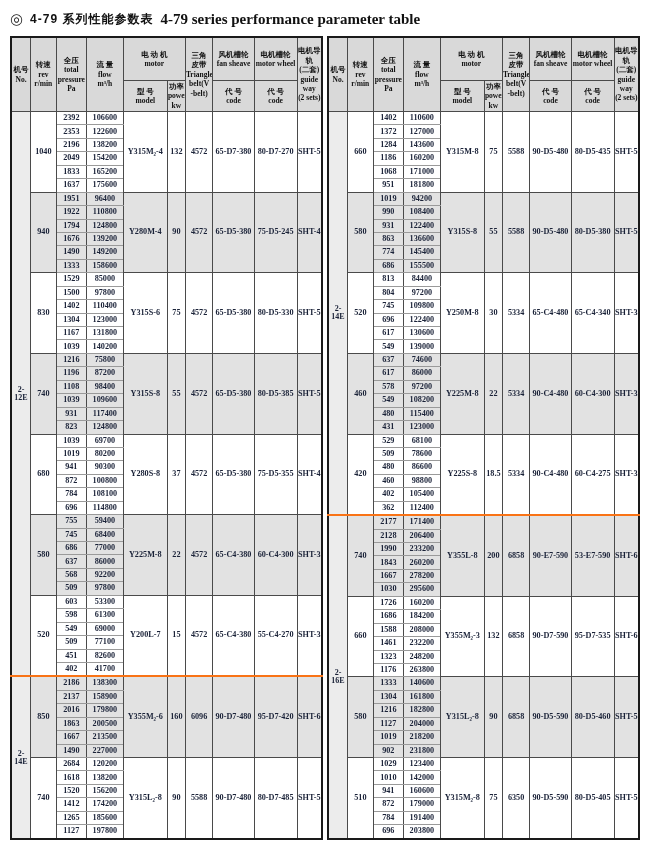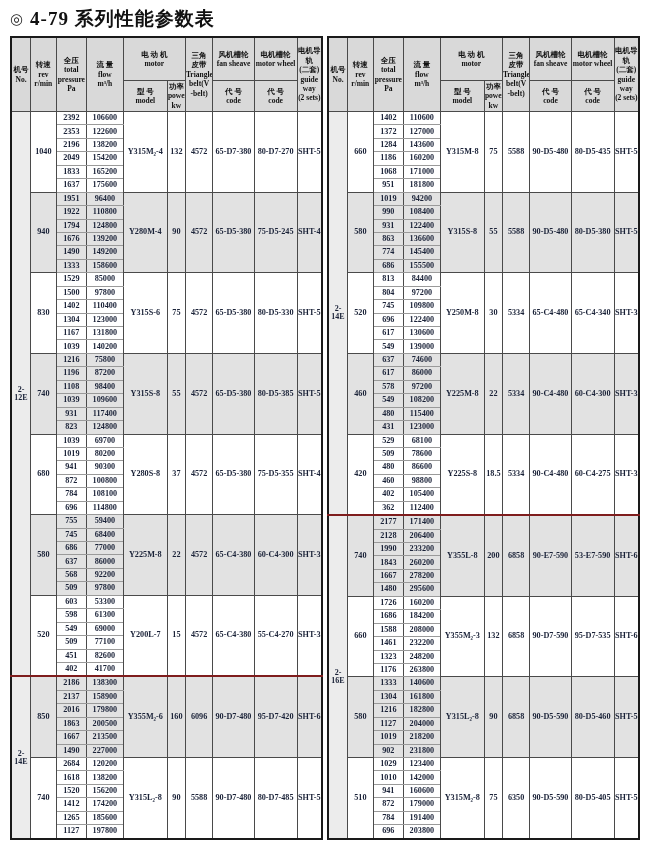--- a/index.html
+++ b/index.html
@@ -1,47 +1,48 @@
 <!DOCTYPE html>
 <html><head>
 <meta charset="utf-8">
 <style>
   html,body{margin:0;padding:0;background:#ffffff;width:650px;}
   body{font-family:"Liberation Serif","DejaVu Serif",serif;color:#111;}
   .page{width:650px;height:848px;box-sizing:border-box;padding:6px 10px 4px 10px;background:#fff;}
   .title-bar{display:flex;align-items:center;gap:7px;height:26px;margin-bottom:4px;}
   .title-icon{font-size:15px;line-height:1;color:#222;font-weight:bold;}
-  .title-zh{font-weight:bold;font-size:19px;letter-spacing:1px;font-family:Liberation Serif, serif;text-align:right;}
+  .title-zh{font-weight:bold;font-size:12px;letter-spacing:1px;font-family:Liberation Sans, sans-serif;text-align:right;}
   .title-en{font-weight:bold;font-size:15px;}
   .tables{display:flex;gap:4px;}
   .half{flex:1 1 0;}
   table{border-collapse:collapse;table-layout:fixed;width:100%;}
   .half table{border:2px solid #1a1a1a;}
   th,td{border:1px solid #4a4a4a;padding:0;text-align:center;vertical-align:middle;overflow:hidden;}
   thead th{background:#d9d9d9;font-weight:bold;font-size:7.5px;line-height:1.25;white-space:pre-line;color:#101010;}
   thead tr.h1 th{height:42px;}
   thead tr.h2 th{height:30px;}
   tbody td{font-weight:bold;font-size:8.2px;line-height:1;height:12.45px;color:#1a2238;
            font-family:"Liberation Serif","DejaVu Serif",serif;}
   tbody td.num{letter-spacing:0px;}
   tr.sec-odd td{background:#e2e2e2;}
   tr.sec-even td{background:#ffffff;}
   td.machine{background:#ececec !important;font-size:8px;margin-top:36px;}
   tbody td{border-top:1px solid #9a9a9a;border-bottom:1px solid #9a9a9a;}
   tbody td.span{border-top:1px solid #4a4a4a;border-bottom:1px solid #4a4a4a;}
   tbody tr.sec-start td{border-top:1px solid #4a4a4a;}
-  tbody tr.mach-sep td{border-top:2px solid #7f1d1d;}
+  tbody tr.mach-sep td{border-top:2px solid #f97316;}
 </style>
 </head>
 <body>
 
 <div class="page">
   <div class="title-bar">
     <span class="title-icon">◎</span>
     <span class="title-zh">4-79 系列性能参数表</span>
+    <span class="title-en">4-79 series performance parameter table</span>
   </div>
   <div class="tables">
     <div class="half">
         <table>
           <colgroup>
             <col style="width: 6.3%;">
             <col style="width: 8.2%;">
             <col style="width: 9.8%;">
             <col style="width: 11.8%;">
             <col style="width: 14.2%;">
@@ -615,21 +616,21 @@
             </tr>
             <tr class="sec-odd">
               <td class="num">1843</td>
               <td class="num">260200</td>
             </tr>
             <tr class="sec-odd">
               <td class="num">1667</td>
               <td class="num">278200</td>
             </tr>
             <tr class="sec-odd">
-              <td class="num">1480</td>
+              <td class="num">1030</td>
               <td class="num">295600</td>
             </tr>
             <tr class="sec-even sec-start">
               <td class="num span" rowspan="6">660</td>
               <td class="num">1726</td>
               <td class="num">160200</td>
               <td class="num span" rowspan="6">Y355M₂-3</td>
               <td class="num span" rowspan="6">132</td>
               <td class="num span" rowspan="6">6858</td>
               <td class="num span" rowspan="6">90-D7-590</td>

